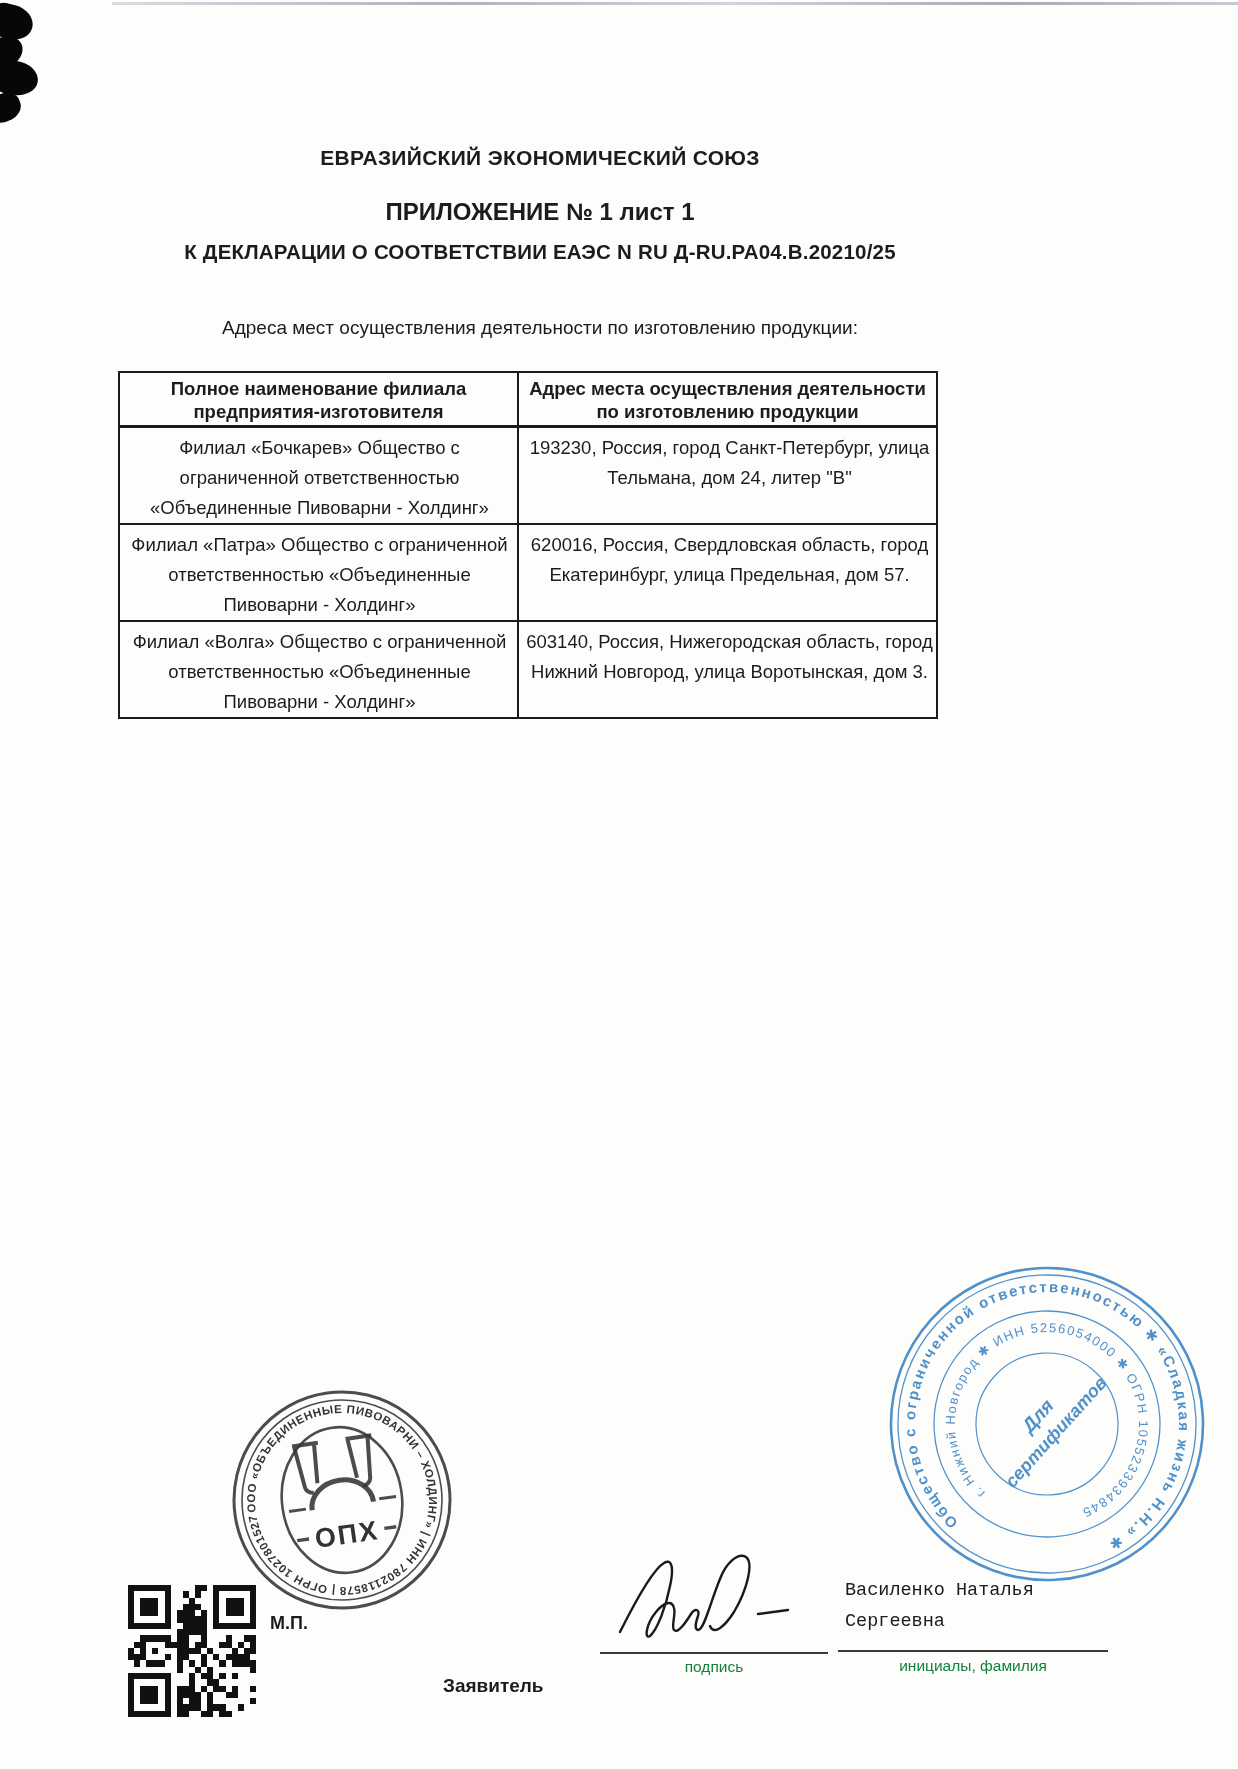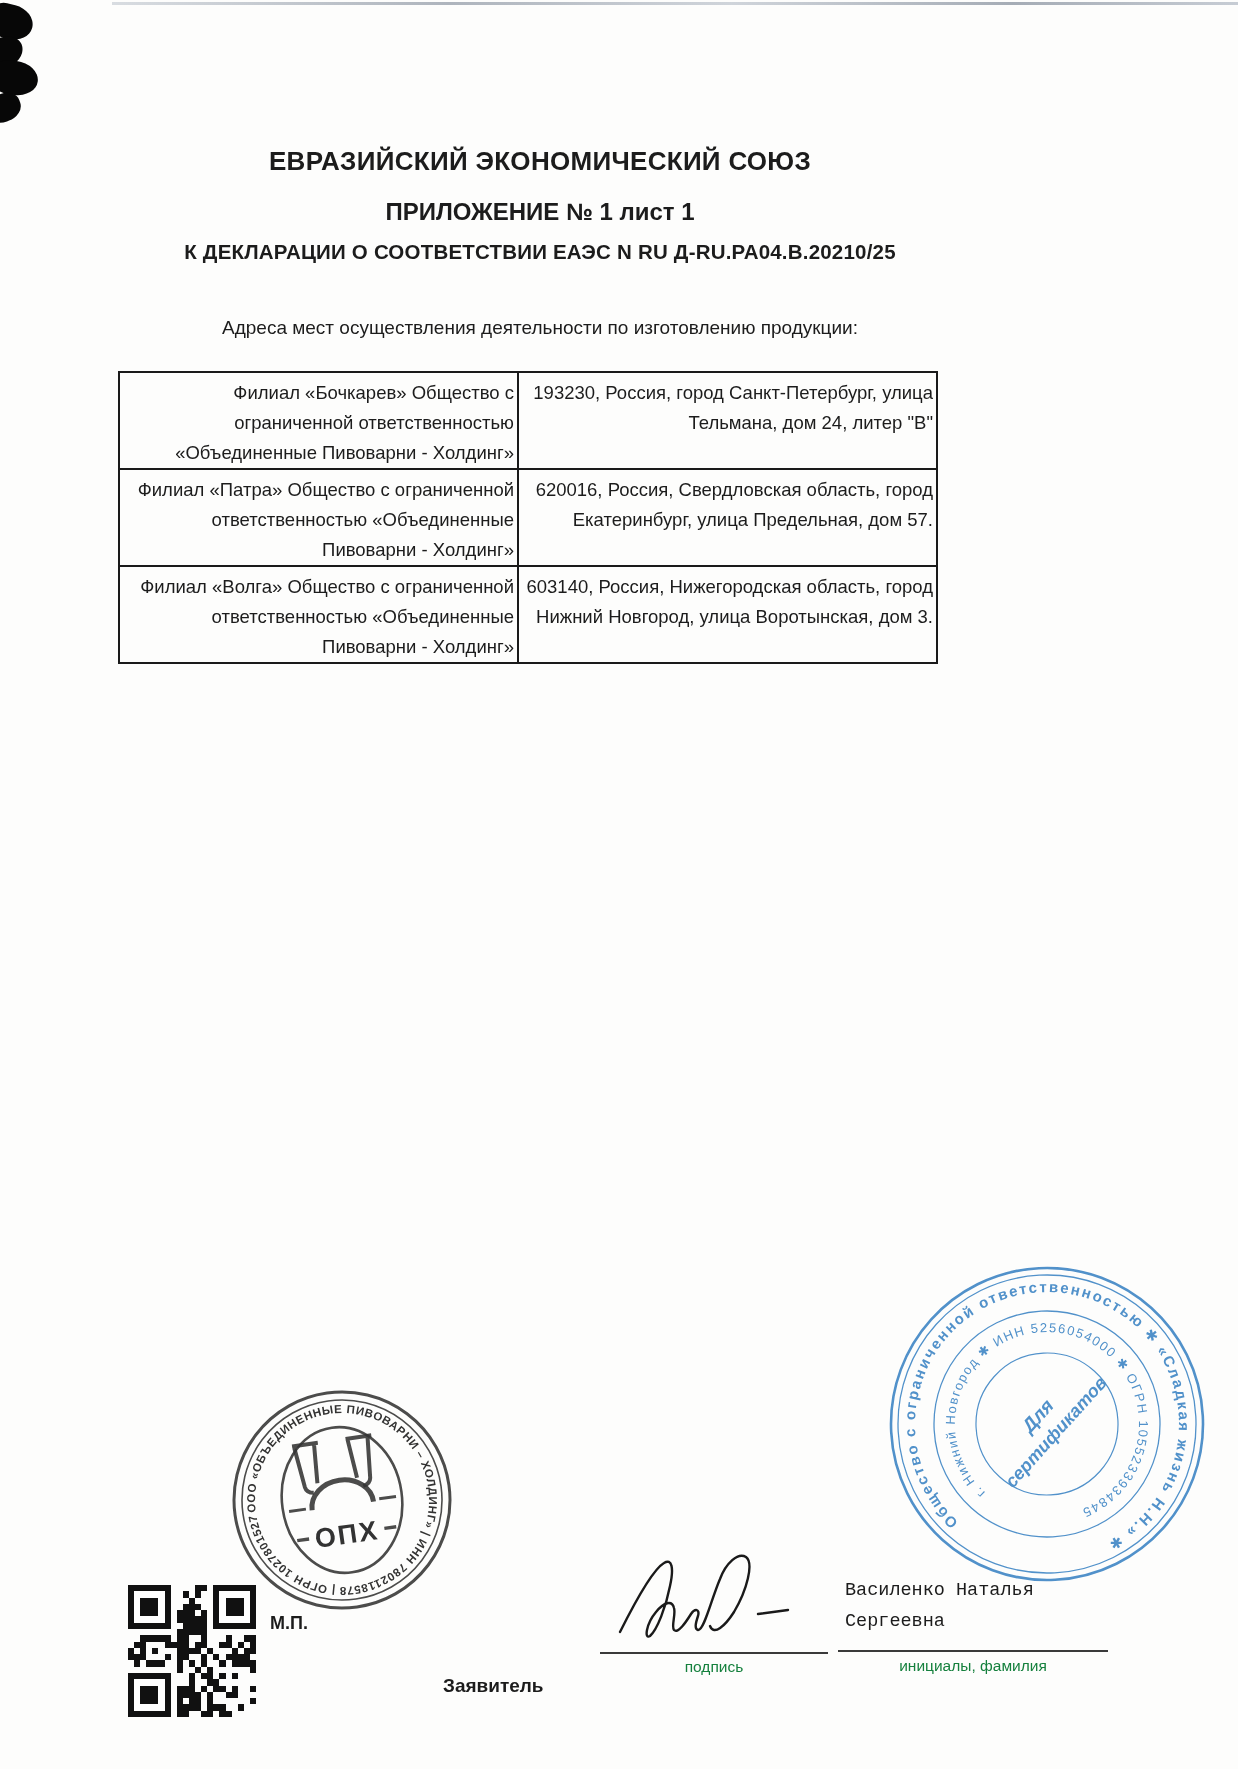--- a/index.html
+++ b/index.html
@@ -11,30 +11,30 @@
   .top-line{ position:absolute; top:2px; left:112px; width:1126px; height:3px;
     background:linear-gradient(90deg,#cfd4da 0%,#9aa2ad 30%,#c4cad2 55%,#8f98a4 80%,#b9c0ca 100%);
     opacity:.8; }
   .blob{ position:absolute; background:#070707; }
   .b1{ left:-9px;  top:5px;  width:42px; height:34px; border-radius:35% 65% 60% 40%; transform:rotate(14deg); }
   .b2{ left:-13px; top:37px; width:36px; height:30px; border-radius:50% 50% 65% 35%; transform:rotate(-12deg); }
   .b3{ left:-7px;  top:61px; width:45px; height:34px; border-radius:40% 60% 55% 45%; transform:rotate(7deg); }
   .b4{ left:-15px; top:94px; width:36px; height:28px; border-radius:55% 45% 50% 50%; transform:rotate(-20deg); }
 
   .center-wrap{ position:absolute; left:0; width:1080px; text-align:center; }
-  .doc-title{ top:146px; font-size:26px; font-weight:bold; letter-spacing:.3px; }
+  .doc-title{ top:146px; font-size:21px; font-weight:bold; letter-spacing:.3px; }
   .doc-sub{ top:198px; font-size:24px; font-weight:bold; }
   .doc-decl{ top:240px; font-size:20.5px; font-weight:bold; letter-spacing:.2px; }
   .tbl-caption{ top:317px; font-size:19px; }
 
   table.main{ position:absolute; left:118px; top:371px; width:818px;
     border-collapse:collapse; table-layout:fixed; }
   table.main col.c1{ width:399px; } table.main col.c2{ width:419px; }
   table.main td, table.main th{ border:2px solid #1a1a1a; vertical-align:top;
-    font-size:18.5px; line-height:30px; font-weight:normal; text-align:right; }
+    font-size:18.5px; line-height:30px; font-weight:normal; text-align:center; }
   table.main th{ font-weight:bold; text-align:center; line-height:23px;
     padding:4px 6px 2px 6px; height:49px; border-bottom:3px solid #1a1a1a; }
   table.main td{ padding:5px 3px 0 5px; }
   table.main td.addr{ padding-left:7px; }
   tr.r1 td{ height:95px; } tr.r2 td{ height:86px; } tr.r3 td{ height:89px; }
 
   .seal-black{ position:absolute; left:226px; top:1384px; width:232px; height:232px;
     transform:rotate(-8deg); opacity:.92; }
   .seal-blue{ position:absolute; left:884px; top:1261px; width:326px; height:326px;
     transform:rotate(-48deg); opacity:.9; }
@@ -69,20 +69,24 @@
   <div class="center-wrap doc-sub">ПРИЛОЖЕНИЕ № 1 лист 1</div>
   <div class="center-wrap doc-decl">К ДЕКЛАРАЦИИ О СООТВЕТСТВИИ ЕАЭС N RU Д-RU.РА04.В.20210/25</div>
   <div class="center-wrap tbl-caption">Адреса мест осуществления деятельности по изготовлению продукции:</div>
 
   <table class="main">
     <colgroup>
         <col class="c1">
         <col class="c2">
       </colgroup>
     <tbody>
+        <tr>
+      <th>Полное наименование филиала предприятия-изготовителя</th>
+      <th>Адрес места осуществления деятельности по изготовлению продукции</th>
+    </tr>
     <tr class="r1">
       <td>Филиал «Бочкарев» Общество с ограниченной ответственностью «Объединенные Пивоварни - Холдинг»</td>
       <td class="addr">193230, Россия, город Санкт-Петербург, улица Тельмана, дом 24, литер "В"</td>
     </tr>
     <tr class="r2">
       <td>Филиал «Патра» Общество с ограниченной ответственностью «Объединенные Пивоварни - Холдинг»</td>
       <td class="addr">620016, Россия, Свердловская область, город Екатеринбург, улица Предельная, дом 57.</td>
     </tr>
     <tr class="r3">
       <td>Филиал «Волга» Общество с ограниченной ответственностью «Объединенные Пивоварни - Холдинг»</td>

